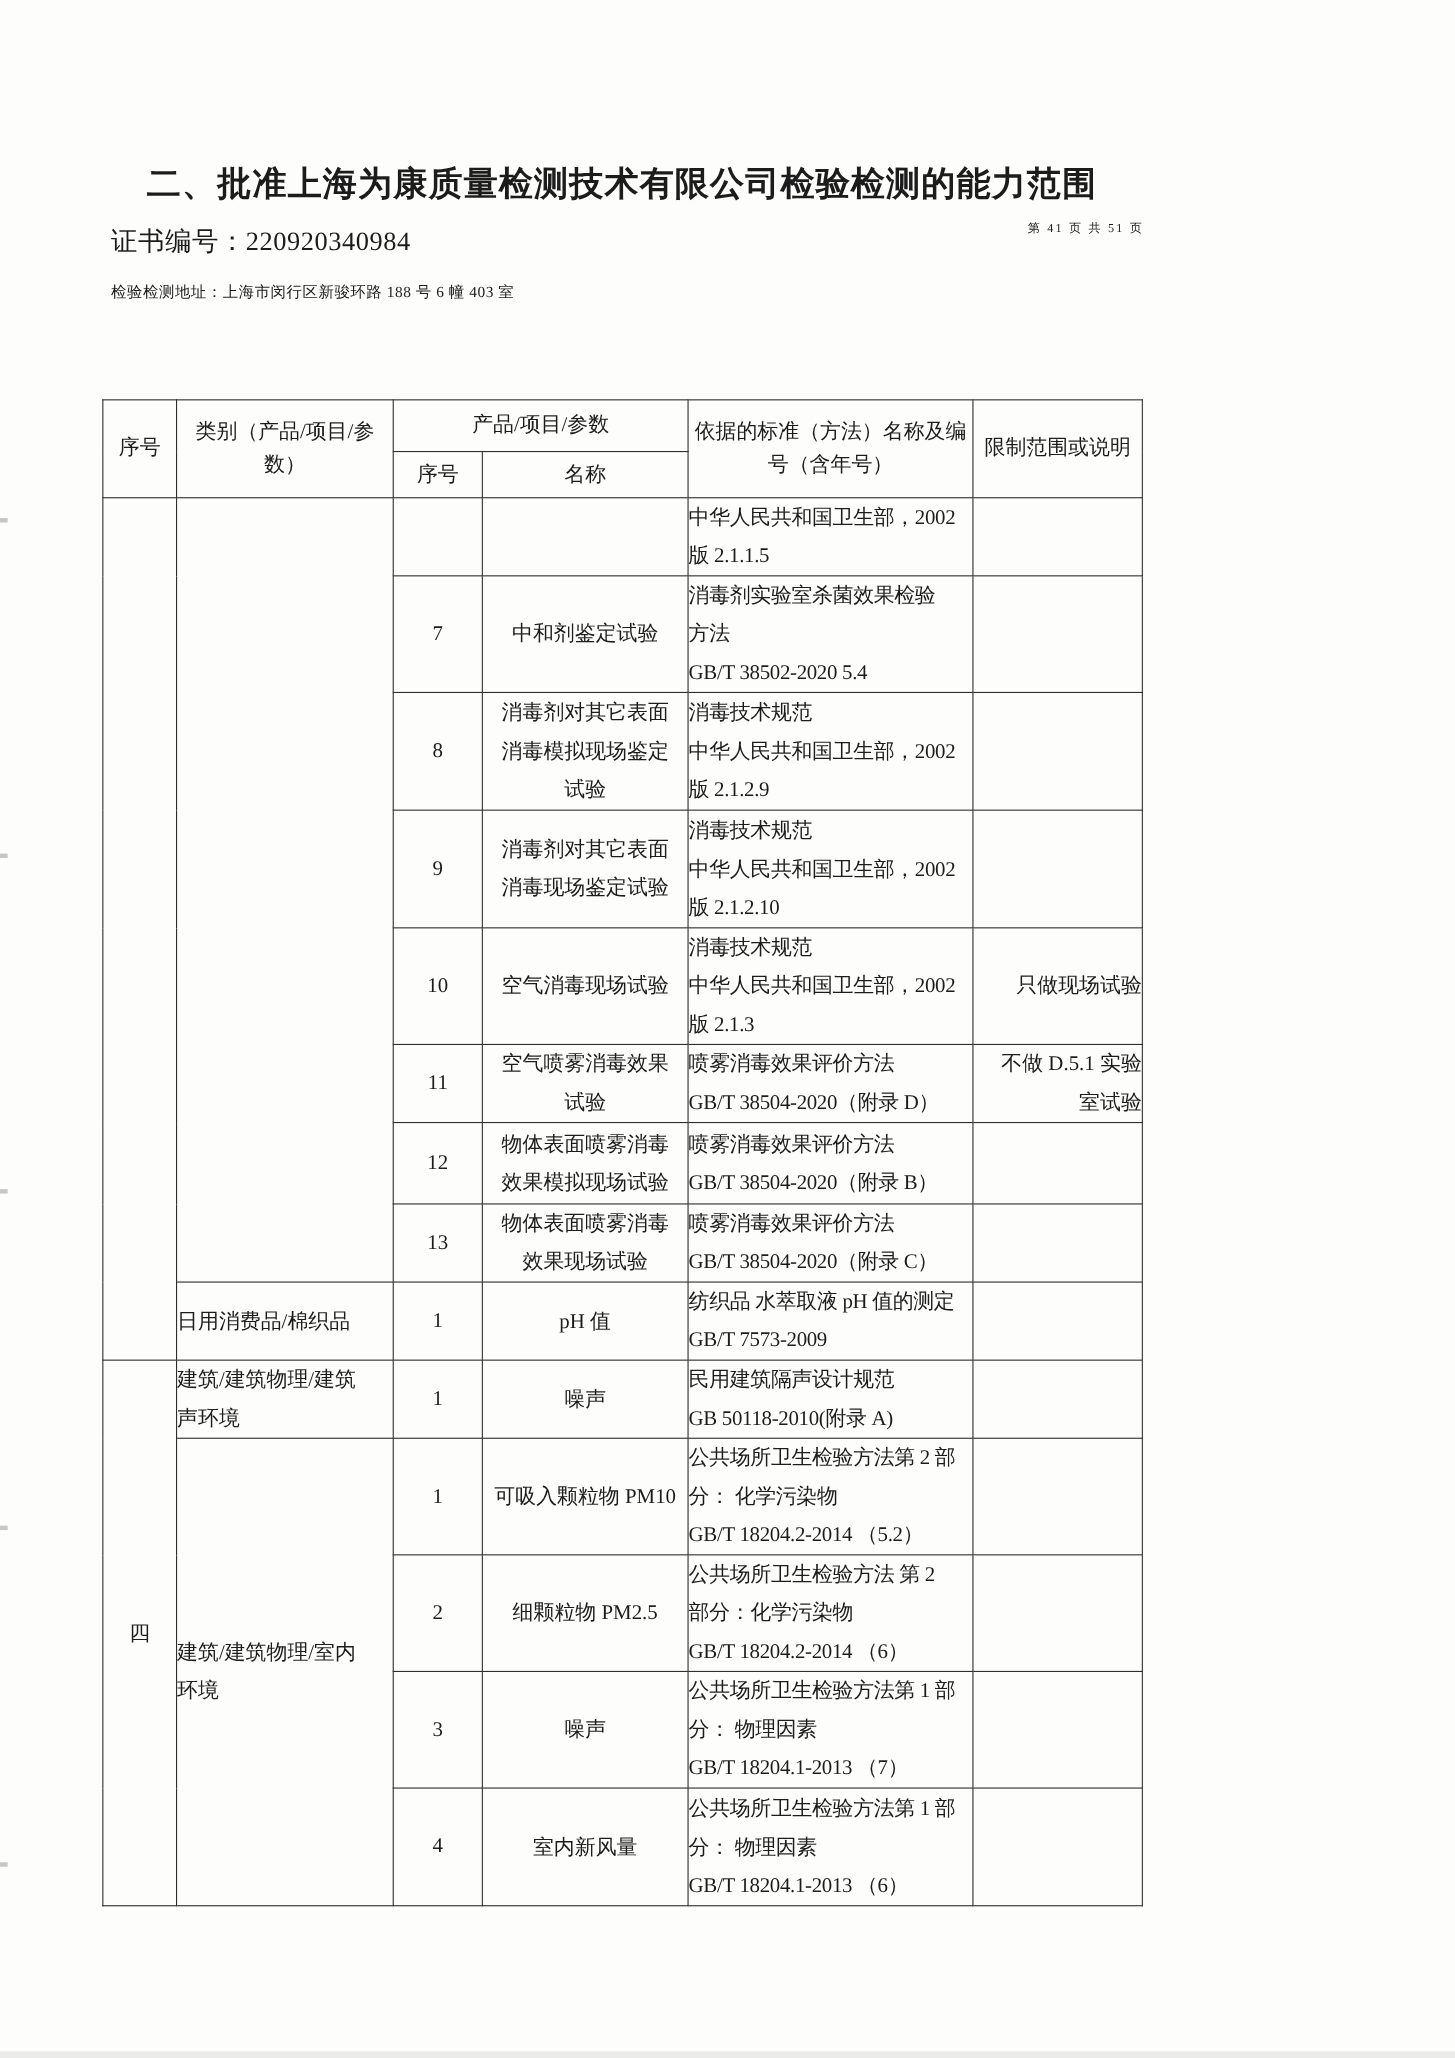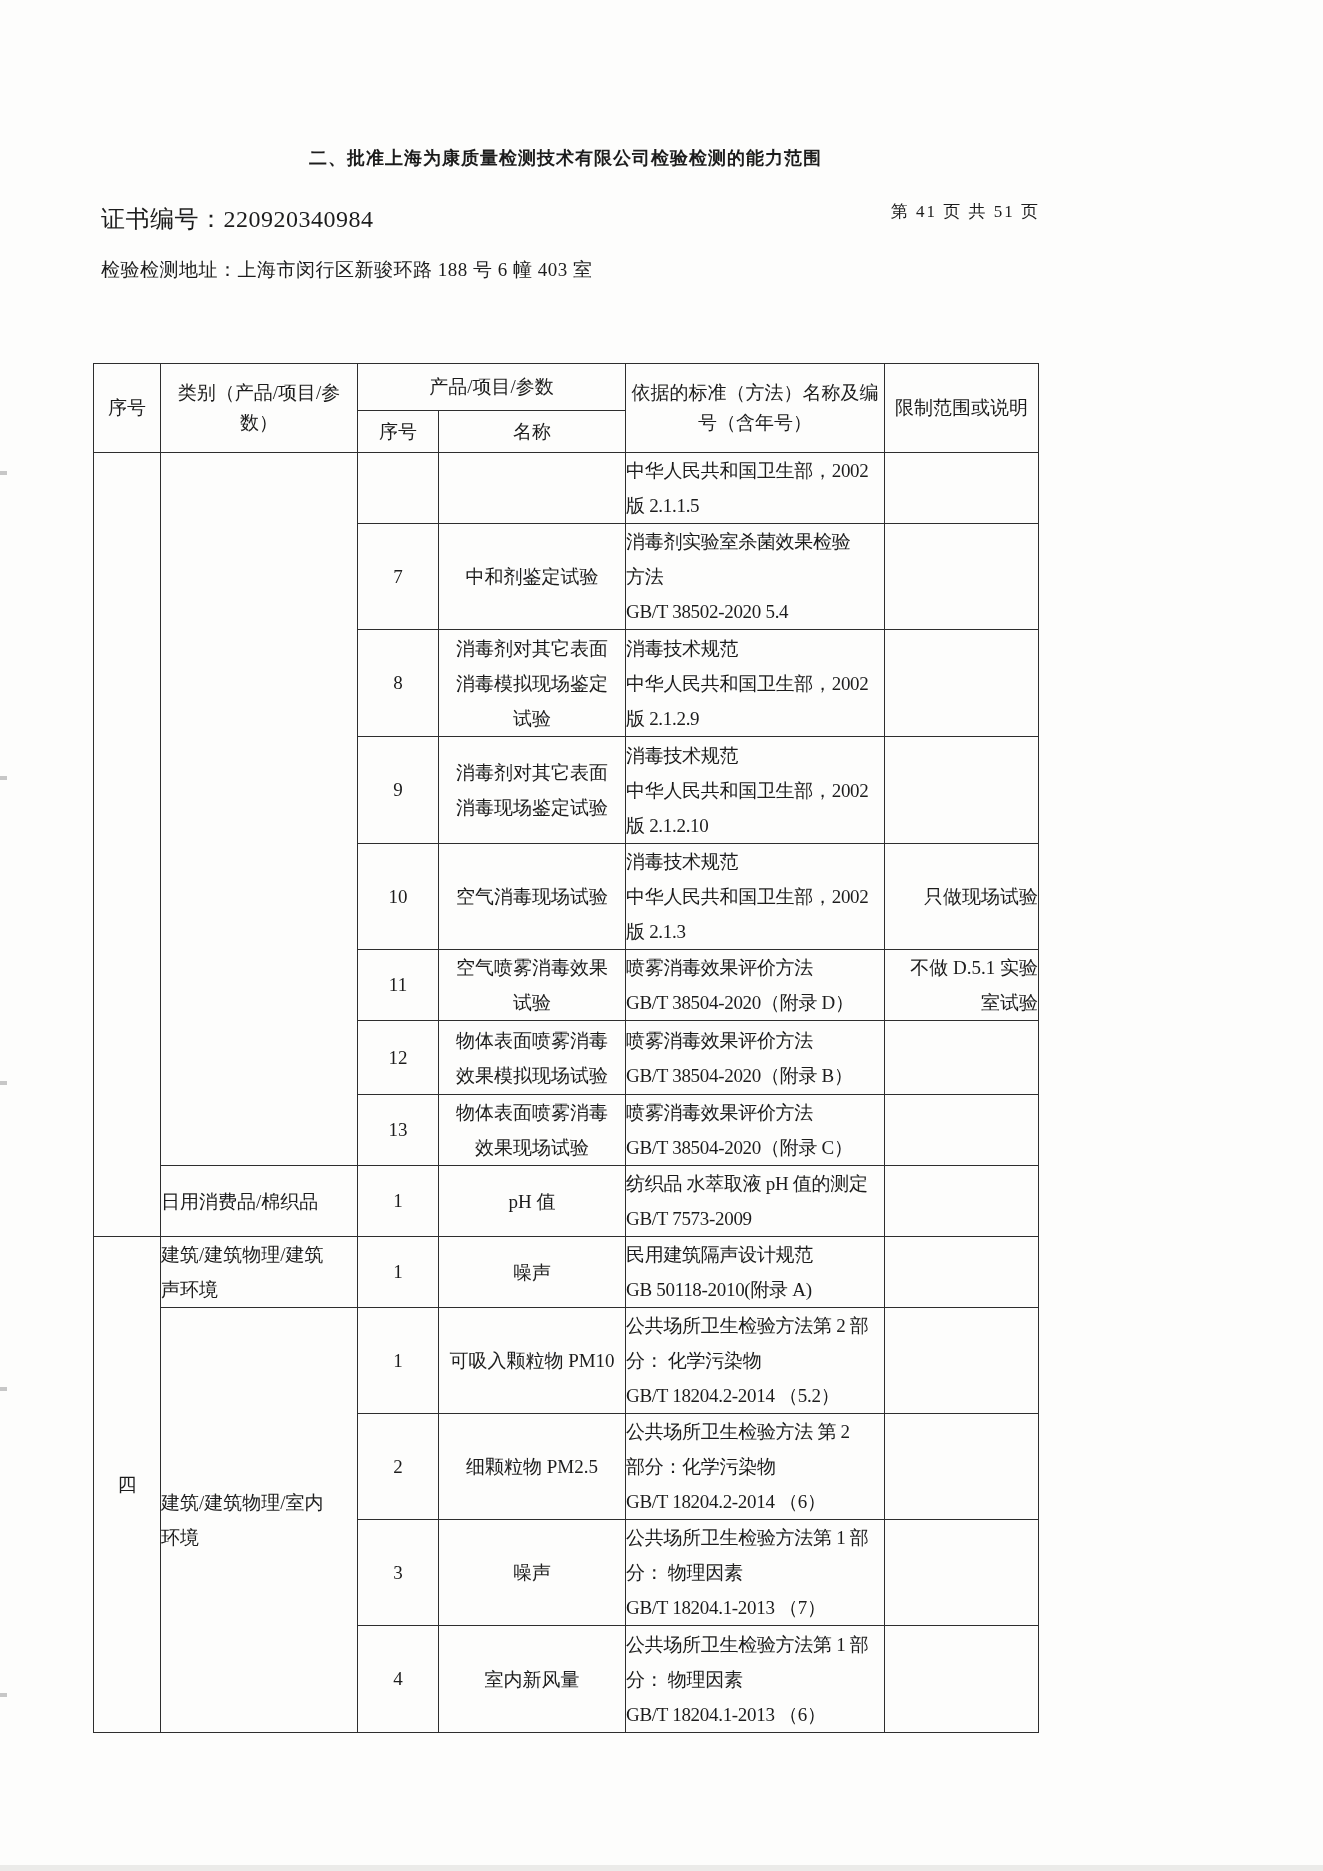--- a/index.html
+++ b/index.html
@@ -3,31 +3,31 @@
 <meta charset="utf-8">
 <style>
   html,body{margin:0;padding:0;}
   body{
     width:1323px;height:1871px;position:relative;
     background:#fdfdfc;color:#1c1c1c;
     font-family:"Liberation Serif","DejaVu Serif",serif;
   }
   .page-title{
     position:absolute;top:146px;left:93px;width:945px;
-    text-align:center;font-size:18px;font-weight:600;letter-spacing:1px;
+    text-align:center;font-size:31px;font-weight:600;letter-spacing:1px;
   }
   .cert-line{
     position:absolute;top:203px;left:101px;font-size:24px;letter-spacing:.5px;
   }
   .page-indicator{
     position:absolute;top:200px;left:93px;width:947px;text-align:right;
-    font-size:17px;letter-spacing:2px;
+    font-size:11px;letter-spacing:2px;
   }
   .address-line{
-    position:absolute;top:257px;left:101px;font-size:19px;letter-spacing:.5px;
+    position:absolute;top:257px;left:101px;font-size:14px;letter-spacing:.5px;
   }
   table.cap{
     position:absolute;left:93px;top:363px;width:945px;
     border-collapse:collapse;table-layout:fixed;
   }
   table.cap td,table.cap th{
     border:1.5px solid #2e2e2e;
     font-weight:normal;font-size:19px;
     vertical-align:middle;white-space:pre-line;
     padding:0;overflow:hidden;

